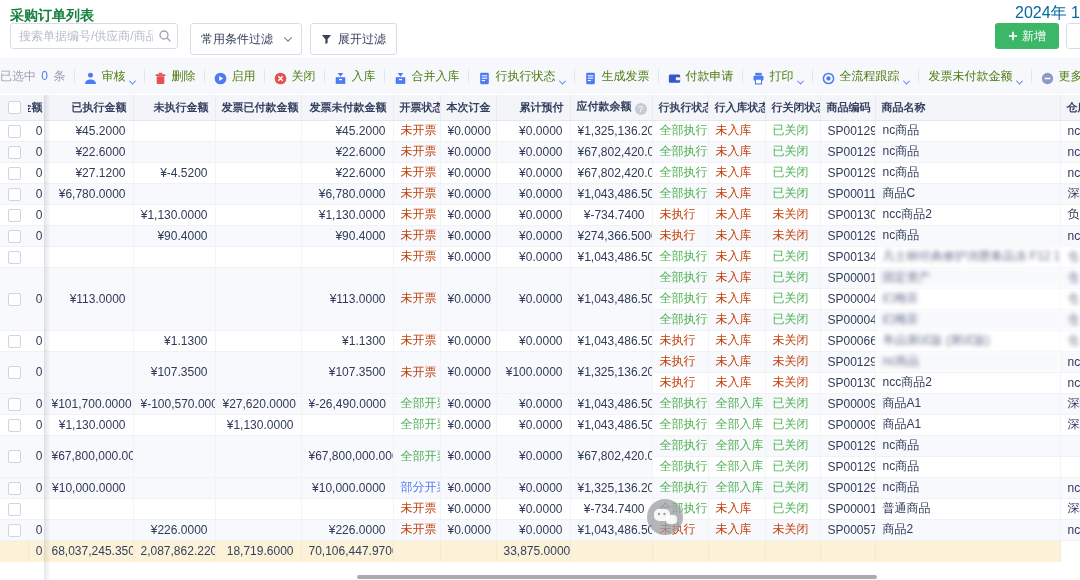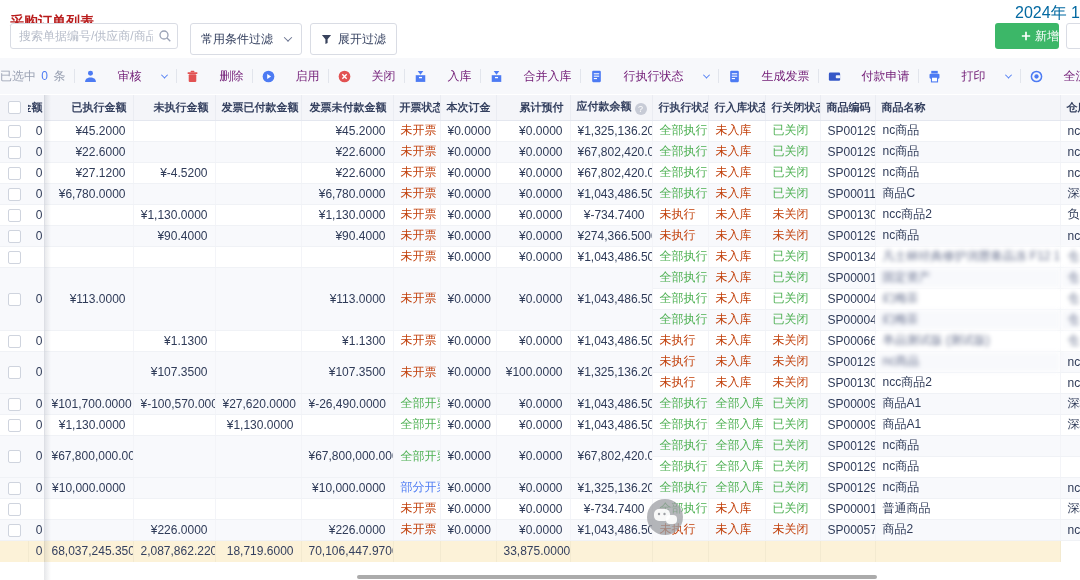--- a/index.html
+++ b/index.html
@@ -1,47 +1,47 @@
 <!DOCTYPE html>
 <html><head>
 <meta charset="utf-8">
 <style>
   *{margin:0;padding:0;box-sizing:border-box}
   html,body{background:#fff}
   .screen{position:relative;width:1080px;height:580px;background:#fff;overflow:hidden;
     font-family:"Liberation Sans","DejaVu Sans",sans-serif;color:#2f3b58;}
   
-  .page-title{position:absolute;left:10px;top:13px;font-size:14px;font-weight:bold;color:#b91c1c;white-space:nowrap}
+  .page-title{position:absolute;left:10px;top:7px;font-size:14px;font-weight:bold;color:#15803d;white-space:nowrap}
   .date-note{position:absolute;right:0;top:3px;font-size:16px;color:#0369a1;white-space:nowrap}
   
   .searchbar{position:absolute;left:10px;top:23px;right:0;height:28px}
   .search-wrap{position:absolute;left:0;top:0;width:168px;height:26px}
   .search-wrap input{width:100%;height:26px;border:1px solid #d9dce4;border-radius:3px;font-size:12px;
     padding:0 24px 0 8px;color:#333;outline:none;font-family:inherit}
   .search-wrap input::placeholder{color:#b6bcc9}
   .search-ic{position:absolute;right:6px;top:6px;width:14px;height:14px}
   .ctrl{position:absolute;top:0;height:26px;border:1px solid #d9dce4;border-radius:3px;background:#fff;
     font-size:12px;color:#333f5e;display:flex;align-items:center;padding:15px 10px;gap:6px;cursor:pointer;white-space:nowrap}
   .ctrl.select{left:180px;width:112px;justify-content:space-between}
   .ctrl.expand{left:300px}
   .chev{width:6px;height:6px;border-right:1.5px solid currentColor;border-bottom:1.5px solid currentColor;
     display:inline-block;transform:rotate(45deg) translate(-1px,-1px)}
   .chev.dark{color:#6a7390}
   .add-btn{position:absolute;left:985px;top:0;width:64px;height:26px;background:#3cb768;border-radius:3px;
-    color:#fff;font-size:12px;display:flex;align-items:center;justify-content:flex-end;gap:4px;cursor:pointer}
+    color:#fff;font-size:12px;display:flex;align-items:center;justify-content:center;gap:4px;cursor:pointer}
   .import-btn{position:absolute;left:1056px;top:0;width:60px;height:26px;border:1px solid #d9dce4;border-radius:3px;
     background:#fff;font-size:12px;color:#333f5e;display:flex;align-items:center;padding-left:14px;cursor:pointer}
   
   .toolbar{position:absolute;left:0;top:58px;width:1080px;height:36px;background:#f7f8fb;
     display:flex;align-items:center;font-size:12px;white-space:nowrap;overflow:hidden}
   .selected{color:#99a0b2}
   .selected b{color:#4d7bf3;font-weight:normal;margin:0 2px}
   #toolbar-buttons{display:flex;align-items:center}
   .tb-div{width:1px;height:14px;background:#e2e5ec;margin:0 9px;flex:none}
-  .tb-btn{display:flex;align-items:center;gap:20px;color:#701a75;cursor:pointer;flex:none}
+  .tb-btn{display:flex;align-items:flex-end;gap:4px;color:#4d7c0f;cursor:pointer;flex:none}
   .tb-btn .chev{color:#4d7bf3;width:5px;height:5px;margin-left:1px}
   .tb-ic{width:13px;height:13px;display:inline-flex}
   .tb-ic svg{width:13px;height:13px}
   
   .table-area{position:absolute;left:0;top:95px;width:1080px;height:485px;overflow:hidden}
   table{border-collapse:collapse;table-layout:fixed;width:1080px;font-size:12px}
   th{height:25px;background:#f4f5f9;color:#333f5e;font-weight:600;font-size:11px;
     border-bottom:1px solid #e4e7ef;border-right:1px solid #eaecf2;padding:0 6px;
     white-space:nowrap;overflow:hidden;text-align:left}
   td{height:21px;border-bottom:1px solid #f0f2f6;border-right:1px solid #f3f4f8;padding:0 7px;

